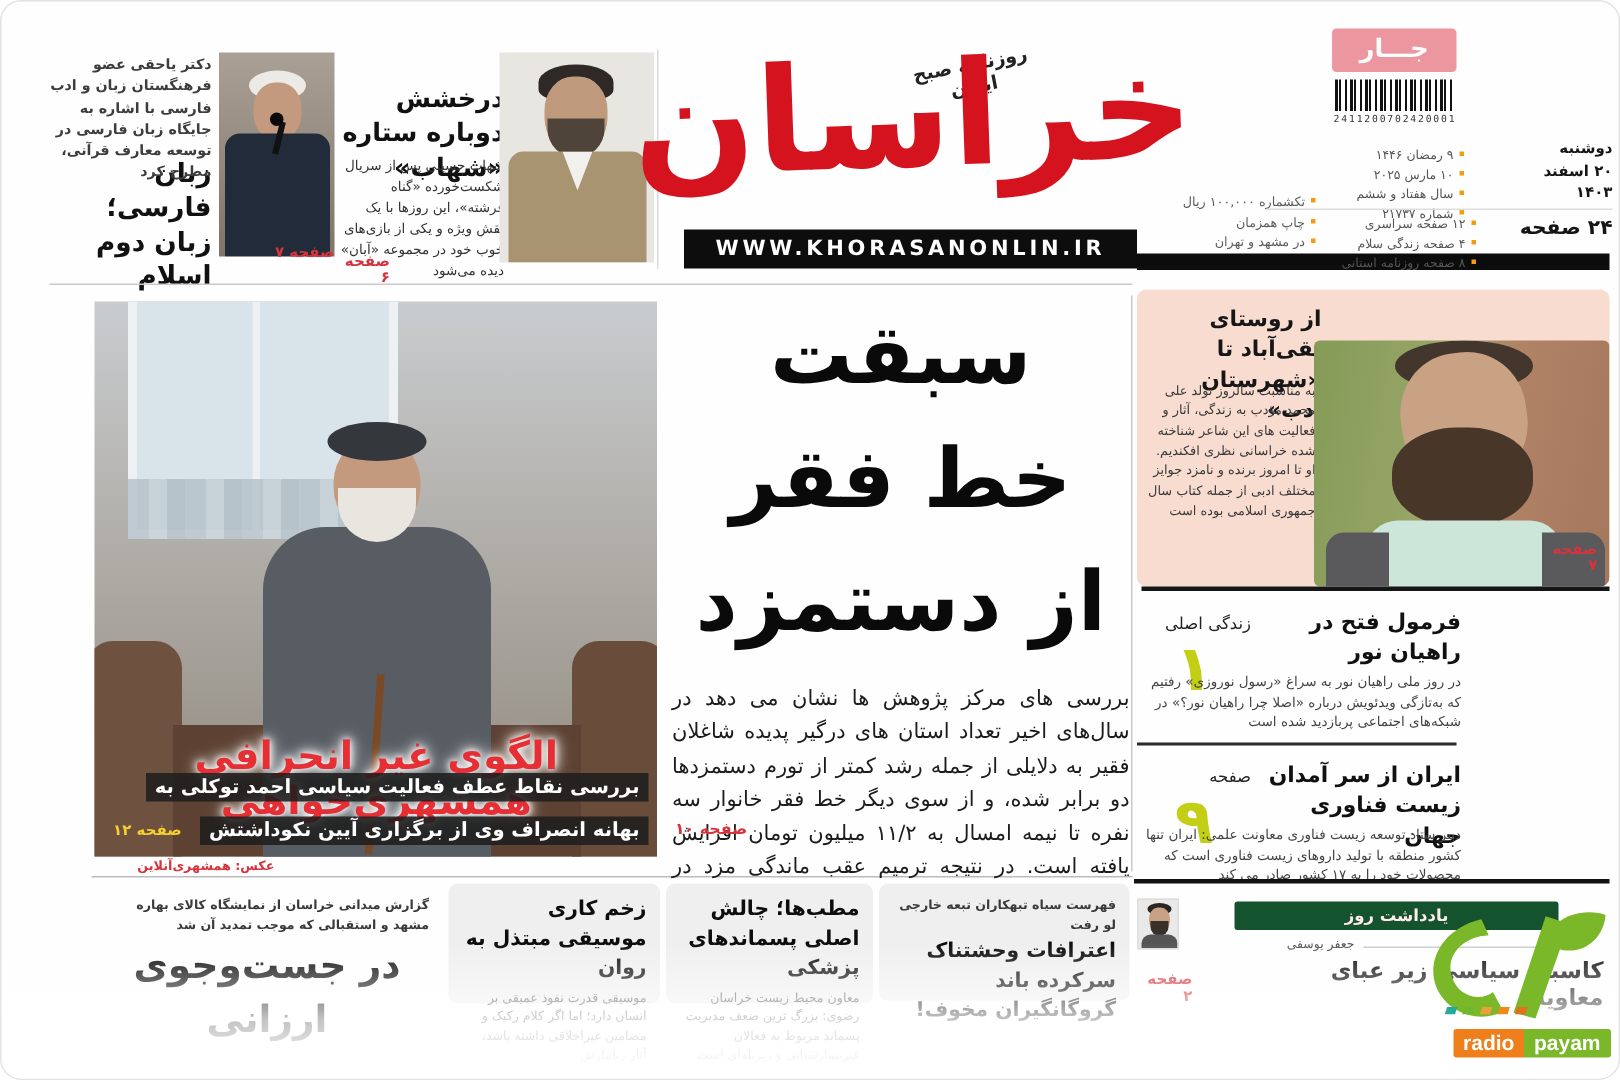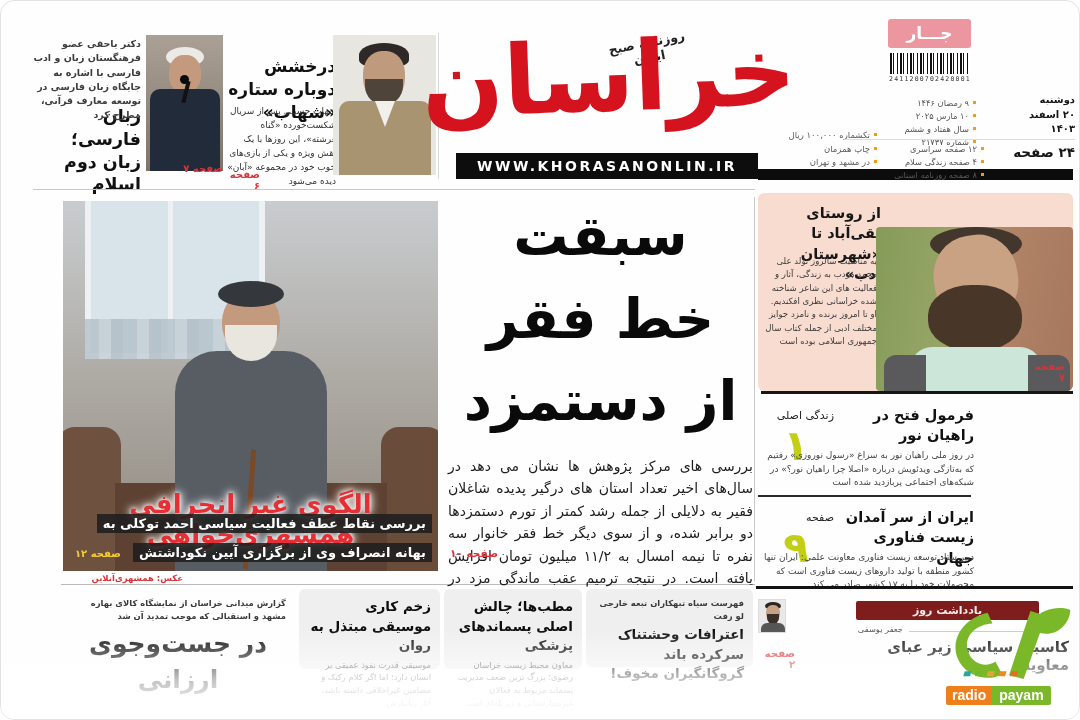--- a/index.html
+++ b/index.html
@@ -117,29 +117,29 @@
   .sb-body { position:absolute; right:0; top:48px; width:216px; font-size:9px; color:#444; line-height:1.5; text-align:right; }
   .sb-rule { left:757px; top:494px; width:213px; height:2px; background:#2a2a2a; }
   .rule-black2 { left:755px; top:585px; width:317px; height:3px; background:#121212; }
 
   .noteblock { left:757px; top:595px; width:315px; height:72px; }
   .avatar4 { position:absolute; right:287px; top:3px; width:28px; height:34px; background:#e9e9e9; overflow:hidden; border:1px solid #ddd; }
   .avatar4 .head { position:absolute; left:7px; top:5px; width:14px; height:16px; background:#c9a183; border-radius:45%; }
   .avatar4 .hair { position:absolute; left:6px; top:2px; width:16px; height:8px; background:#2c2622; border-radius:50%; }
   .avatar4 .beard{ position:absolute; left:8px; top:14px; width:12px; height:10px; background:#39302a; border-radius:0 0 8px 8px; }
   .avatar4 .body { position:absolute; left:2px; top:23px; width:24px; height:12px; background:#555; border-radius:6px 6px 0 0; }
-  .note-banner { position:absolute; right:34px; top:5px; width:183px; height:19px; background:#7f1d1d; color:#ffecec;
+  .note-banner { position:absolute; right:34px; top:5px; width:216px; height:19px; background:#14532d; color:#ffecec;
                  font-size:11px; font-weight:bold; text-align:center; line-height:19px; border-radius:2px; }
   .note-author { position:absolute; right:170px; top:28px; width:46px; font-size:8.3px; color:#555; text-align:right; }
   .note-aline { position:absolute; right:34px; top:35px; width:130px; height:1px; background:#ccc; }
   .note-head { position:absolute; right:4px; top:42px; width:212px; font-size:15px; font-weight:800; color:#0d0d0d; text-align:right; }
   .note-page { position:absolute; right:278px; top:52px; width:36px; text-align:right; }
 
   
-  .watermark { left:945px; top:606px; width:128px; height:98px; z-index:9; direction:ltr; text-align:left; }
+  .watermark { left:945px; top:606px; width:128px; height:98px; z-index:9; direction:ltr; text-align:right; }
   .wm-boxes { margin-top:2px; font-family:"Liberation Sans","DejaVu Sans",sans-serif; font-weight:bold; font-size:14px; color:#fff; }
   .wm-radio { background:#ef7f1b; padding:1px 6px 2px; border-radius:2px 0 0 2px; }
   .wm-payam { background:#7ab829; padding:1px 7px 2px; border-radius:0 2px 2px 0; }
 
   
   .bbox { background:#efefef; border-radius:6px; padding:8px 9px; }
   .b0 { left:585px; top:588px; width:167px; height:78px; }
   .b1 { left:443px; top:588px; width:138px; height:80px; }
   .b2 { left:298px; top:588px; width:141px; height:80px; }
   .b3 { left:60px;  top:588px; width:234px; height:88px; background:transparent; }

